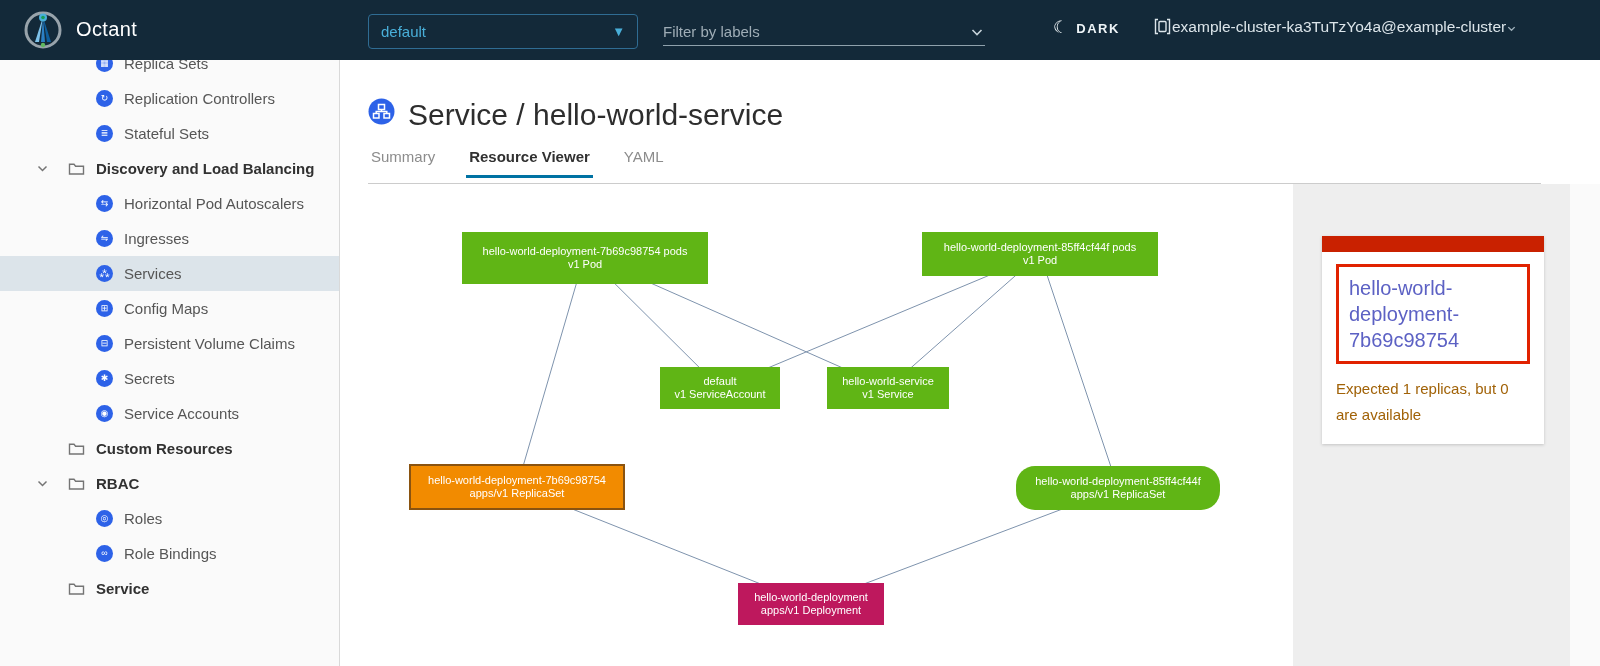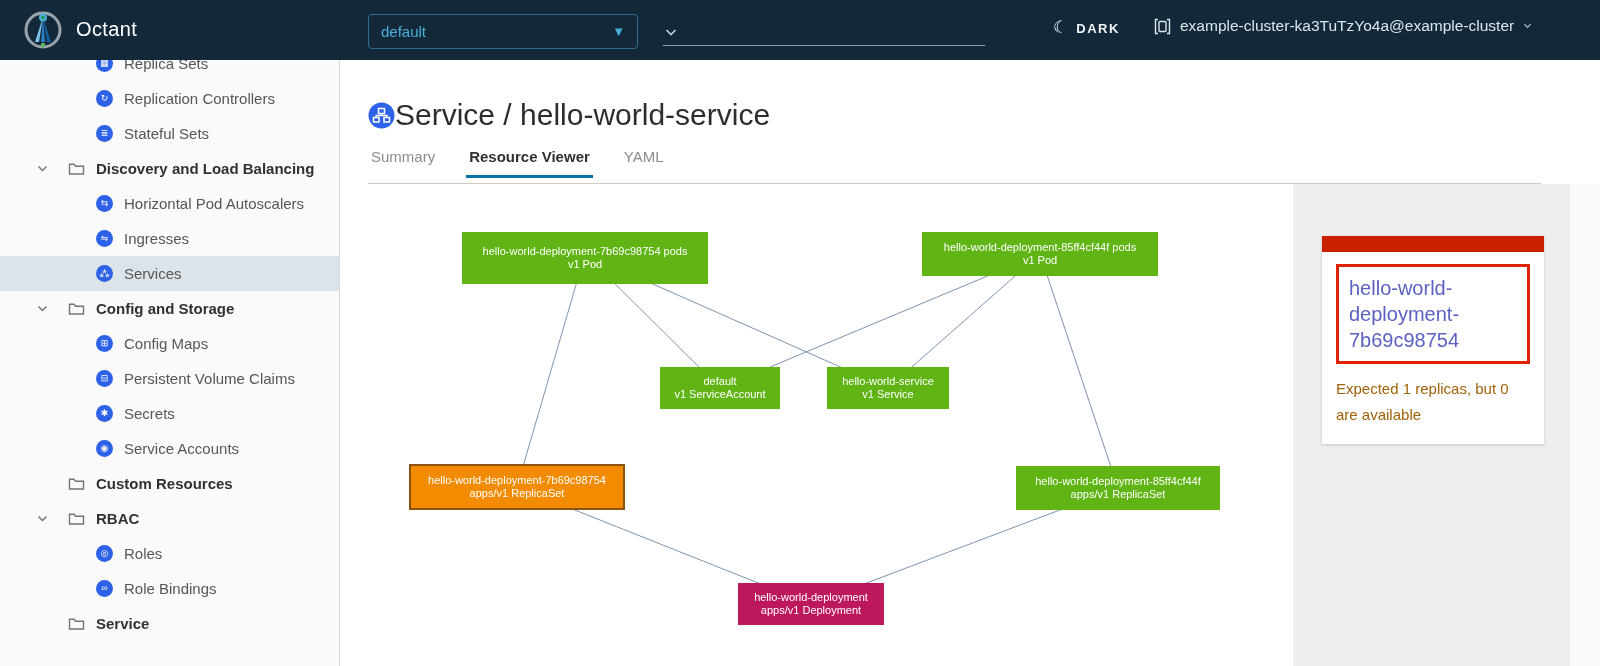--- a/index.html
+++ b/index.html
@@ -21,41 +21,41 @@
   .filter-wrap { position:absolute; left:663px; top:18px; width:322px; height:28px;
                  border-bottom:1px solid #8fa1ac; display:flex; align-items:center; }
   .filter-wrap input { background:transparent; border:none; outline:none; flex:1;
                        font-size:15px; color:#d4dee4; font-family:"Liberation Sans",sans-serif; }
   .filter-wrap input::placeholder { color:#9fadb6; opacity:1; }
   .filter-wrap .chev { stroke:#c6d2d9; }
   .theme-toggle { position:absolute; left:1053px; top:18px; display:flex; align-items:center;
                   gap:8px; color:#eef4f7; cursor:pointer; }
   .theme-toggle .moon { font-size:17px; line-height:20px; }
   .theme-toggle .lbl { font-size:13px; font-weight:bold; letter-spacing:1.5px; }
-  .context { position:absolute; left:1153px; top:17px; display:flex; align-items:flex-start;
-             gap:8px; color:#dce5ea; font-size:15.5px; cursor:pointer; }
+  .context { position:absolute; left:1153px; top:17px; display:flex; align-items:center;
+             color:#dce5ea; font-size:15.5px; cursor:pointer; }
   .context .chev { stroke:#9fb0bb; margin-top:3px; }
 
   
   .sidebar { position:absolute; left:0; top:60px; width:340px; height:606px;
              background:#fafafa; border-right:1px solid #d9d9d9; overflow:hidden; }
   .srow { height:35px; display:flex; align-items:center; padding-left:36px;
           font-size:15px; color:#565656; cursor:pointer; white-space:nowrap; }
   .srow.clipped { margin-top:-14px; }
   .srow.selected { background:#dce4ea; }
   .srow .chev-box { width:16px; margin-right:16px; display:flex; align-items:center; }
   .srow.group { font-weight:bold; color:#313131; }
   .srow .folder { margin-right:11px; display:flex; }
   .srow.item { padding-left:96px; }
   .k8s-icon { width:17px; height:17px; border-radius:50%; background:#2d62e8; color:#ffffff;
               font-size:9px; line-height:17px; text-align:center; margin-right:11px;
               flex:0 0 17px; }
 
   
-  .page-title-row { position:absolute; left:368px; top:98px; display:flex; align-items:center; }
+  .page-title-row { position:absolute; left:368px; top:98px; display:flex; align-items:flex-start; gap:13px; }
   .page-title { font-size:30px; color:#2d2d2d; }
   .tabs { position:absolute; left:368px; top:144px; height:31px; display:flex; gap:28px; }
   .tab { font-size:15px; color:#8c8c8c; position:relative; padding:4px 3px 0 3px; cursor:pointer; }
   .tab.active { color:#313131; font-weight:bold; }
   .tab.active::after { content:""; position:absolute; left:0; right:0; bottom:-3px; height:3px;
                        background:#0072a3; }
   .tabs-divider { position:absolute; left:368px; top:183px; width:1173px; height:1px; background:#cccccc; }
 
   
   .graph { position:absolute; left:340px; top:184px; width:952px; height:482px; }
@@ -92,20 +92,21 @@
     </svg>
   </div>
   <div class="app-title">Octant</div>
 
   <div class="ns-dropdown">
     <span class="val">default</span>
     <span class="caret">▼</span>
   </div>
 
   <div class="filter-wrap">
+    <input type="text" placeholder="Filter by labels" style="">
     <svg class="chev" width="16" height="16" viewBox="0 0 16 16" fill="none" stroke-width="1.6">
       <path d="M3.5 6 L8 10.5 L12.5 6"></path>
     </svg>
   </div>
 
   <div class="theme-toggle">
     <span class="moon">☾</span>
     <span class="lbl">DARK</span>
   </div>
 
@@ -153,33 +154,20 @@
         <span class="k8s-icon">⇆</span>
         <span>Horizontal Pod Autoscalers</span>
       </div>
       <div class="srow item">
         <span class="k8s-icon">⇋</span>
         <span>Ingresses</span>
       </div>
       <div class="srow item selected">
         <span class="k8s-icon">⁂</span>
         <span>Services</span>
-      </div>
-      <div class="srow group">
-        <span class="chev-box">
-          <svg width="13" height="13" viewBox="0 0 13 13" fill="none" stroke="#747474" stroke-width="1.5">
-            <path d="M2.5 4.5 L6.5 8.5 L10.5 4.5"></path>
-          </svg>
-        </span>
-        <span class="folder">
-          <svg width="17" height="15" viewBox="0 0 17 15" fill="none" stroke="#747474" stroke-width="1.4">
-            <path d="M1.5 3.2 H6 L7.6 5.2 H15.5 V13 H1.5 Z"></path>
-          </svg>
-        </span>
-        <span>Config and Storage</span>
       </div>
       <div class="srow item">
         <span class="k8s-icon">⊞</span>
         <span>Config Maps</span>
       </div>
       <div class="srow item">
         <span class="k8s-icon">⊟</span>
         <span>Persistent Volume Claims</span>
       </div>
       <div class="srow item">
@@ -277,21 +265,21 @@
         <span>v1 ServiceAccount</span>
       </div>
       <div class="gnode" style="left: 487px; top: 183px; width: 122px; height: 42px; background: rgb(96, 181, 21);">
         <span>hello-world-service</span>
         <span>v1 Service</span>
       </div>
       <div class="gnode selected" style="left: 69px; top: 280px; width: 216px; height: 46px; background: rgb(242, 139, 0); border-width: 2px; border-color: rgb(138, 83, 16);">
         <span>hello-world-deployment-7b69c98754</span>
         <span>apps/v1 ReplicaSet</span>
       </div>
-      <div class="gnode" style="left: 676px; top: 282px; width: 204px; height: 44px; background: rgb(96, 181, 21);">
+      <div class="gnode" style="left: 676px; top: 282px; width: 204px; height: 44px; background: rgb(96, 181, 21); border-radius: 19px;">
         <span>hello-world-deployment-85ff4cf44f</span>
         <span>apps/v1 ReplicaSet</span>
       </div>
       <div class="gnode" style="left: 398px; top: 399px; width: 146px; height: 42px; background: #be185d;">
         <span>hello-world-deployment</span>
         <span>apps/v1 Deployment</span>
       </div>
     </div>
 </div>
 

